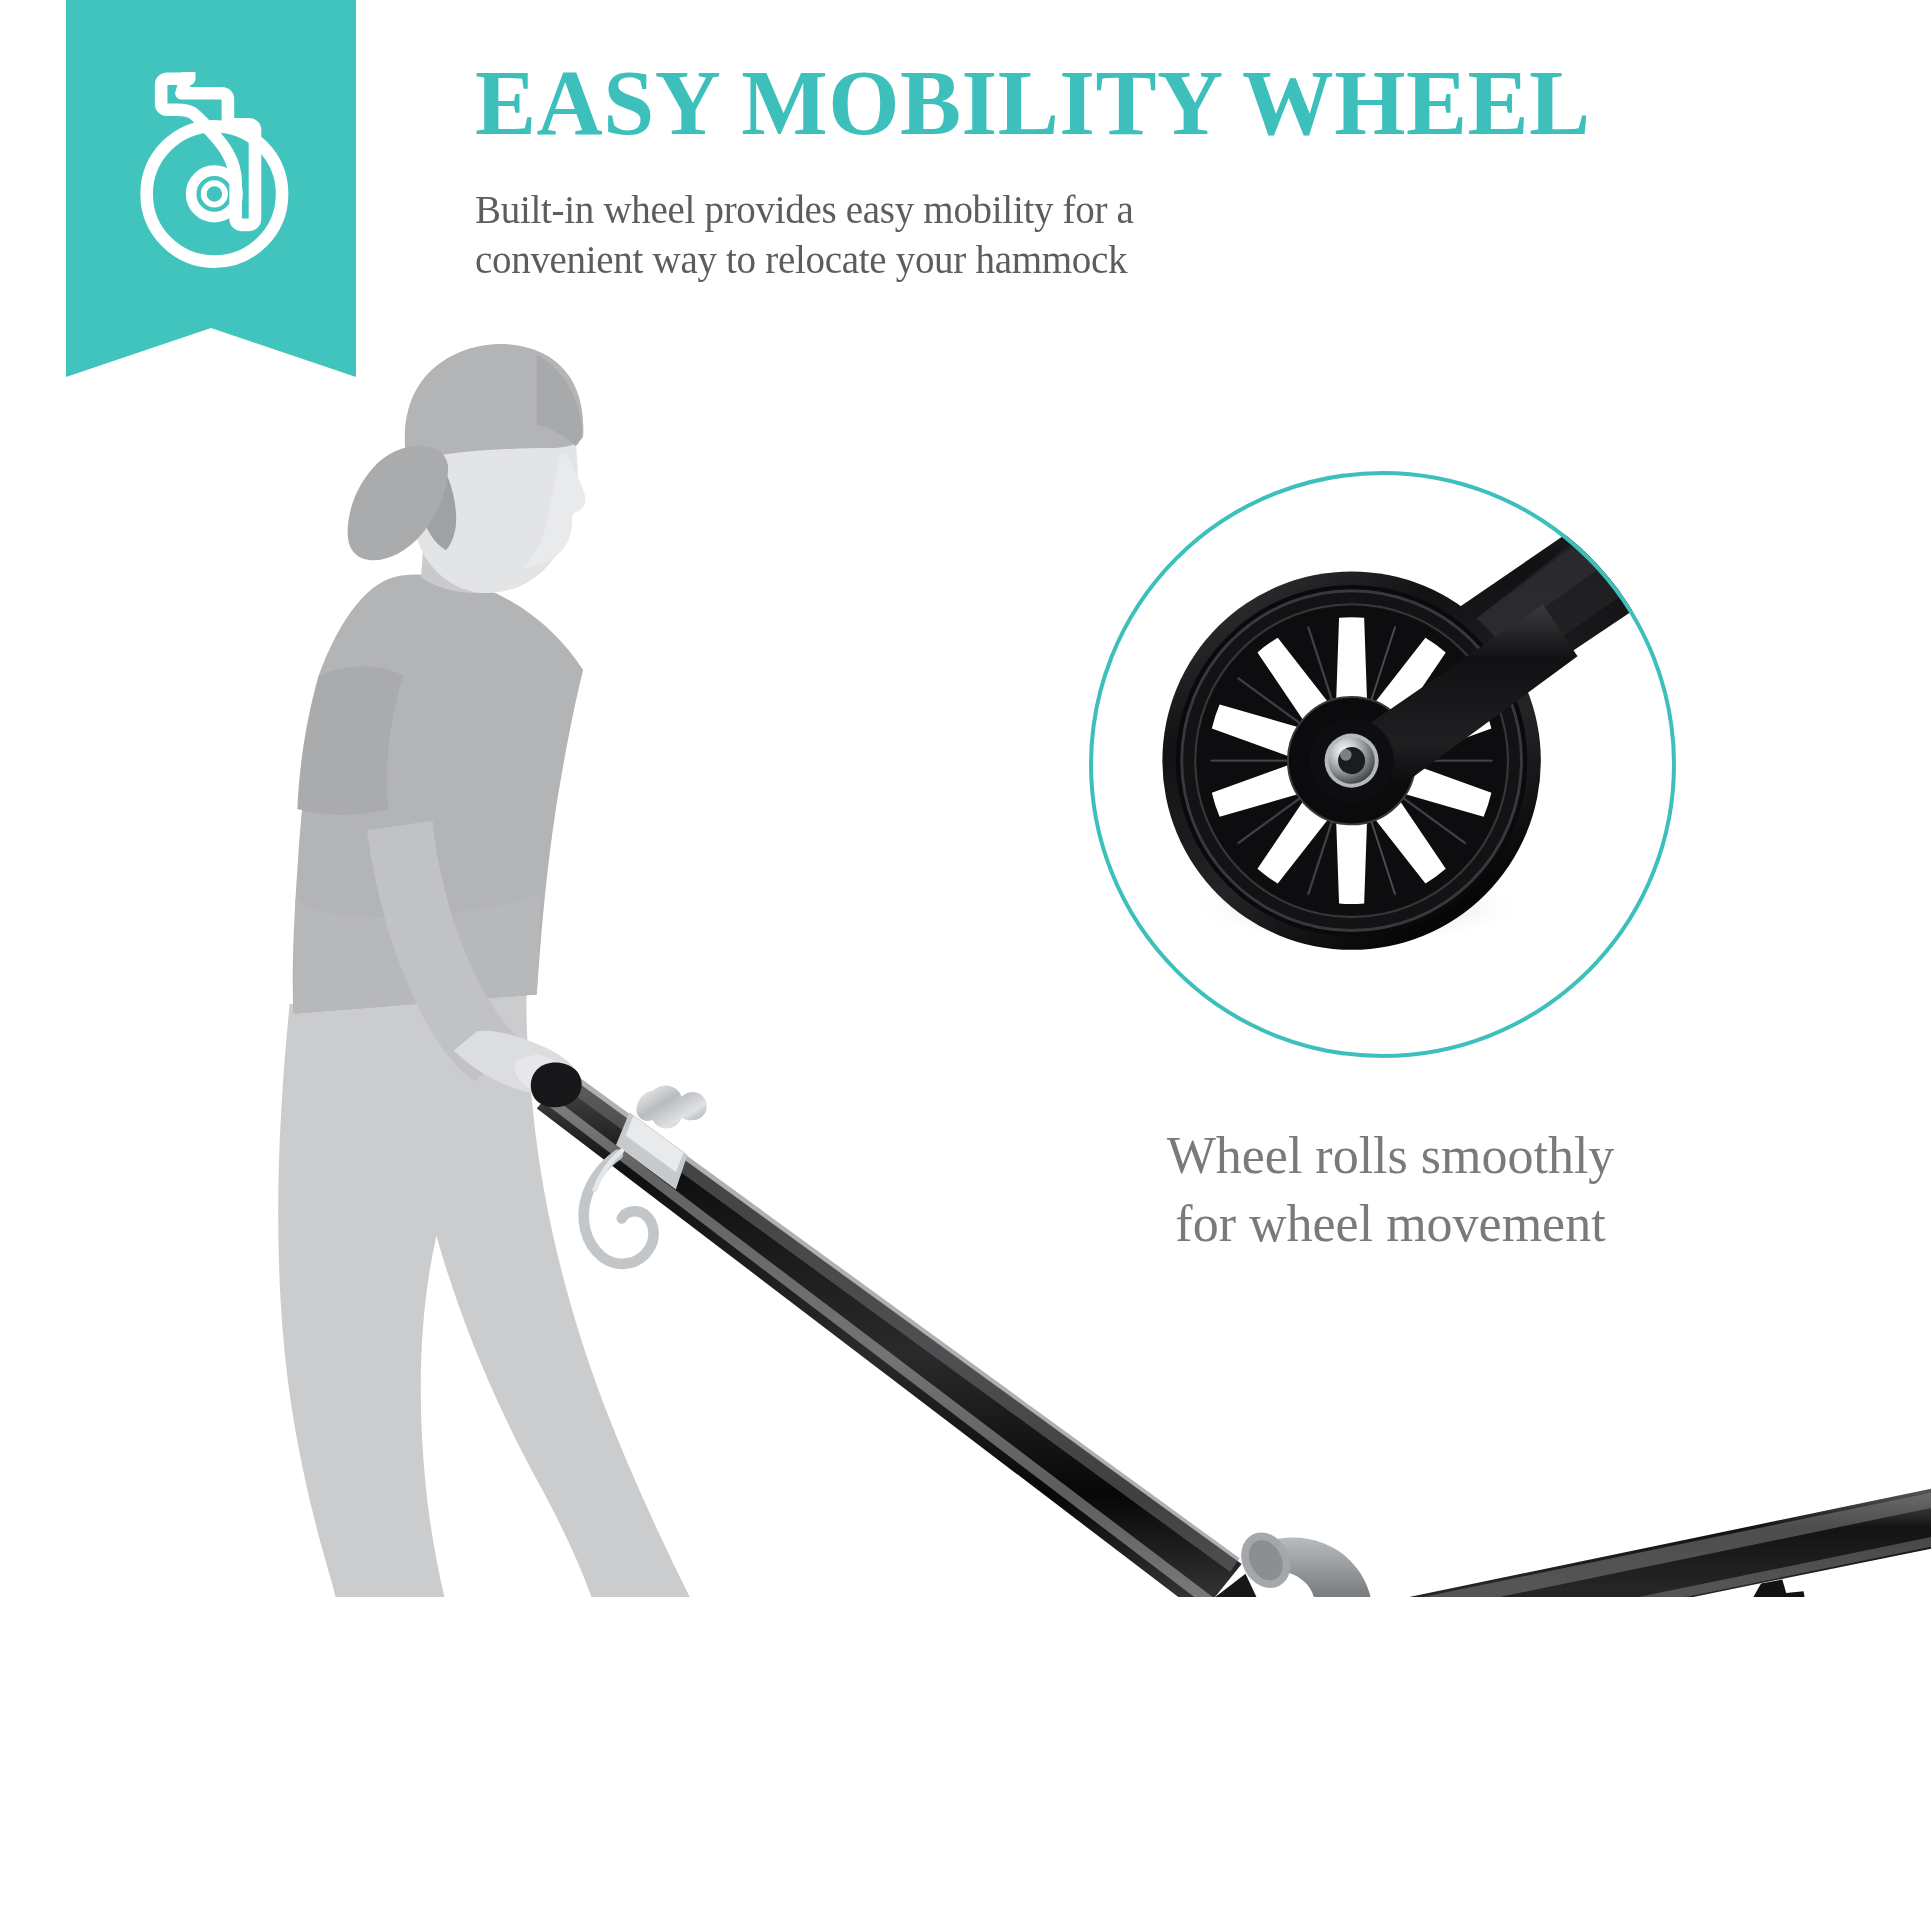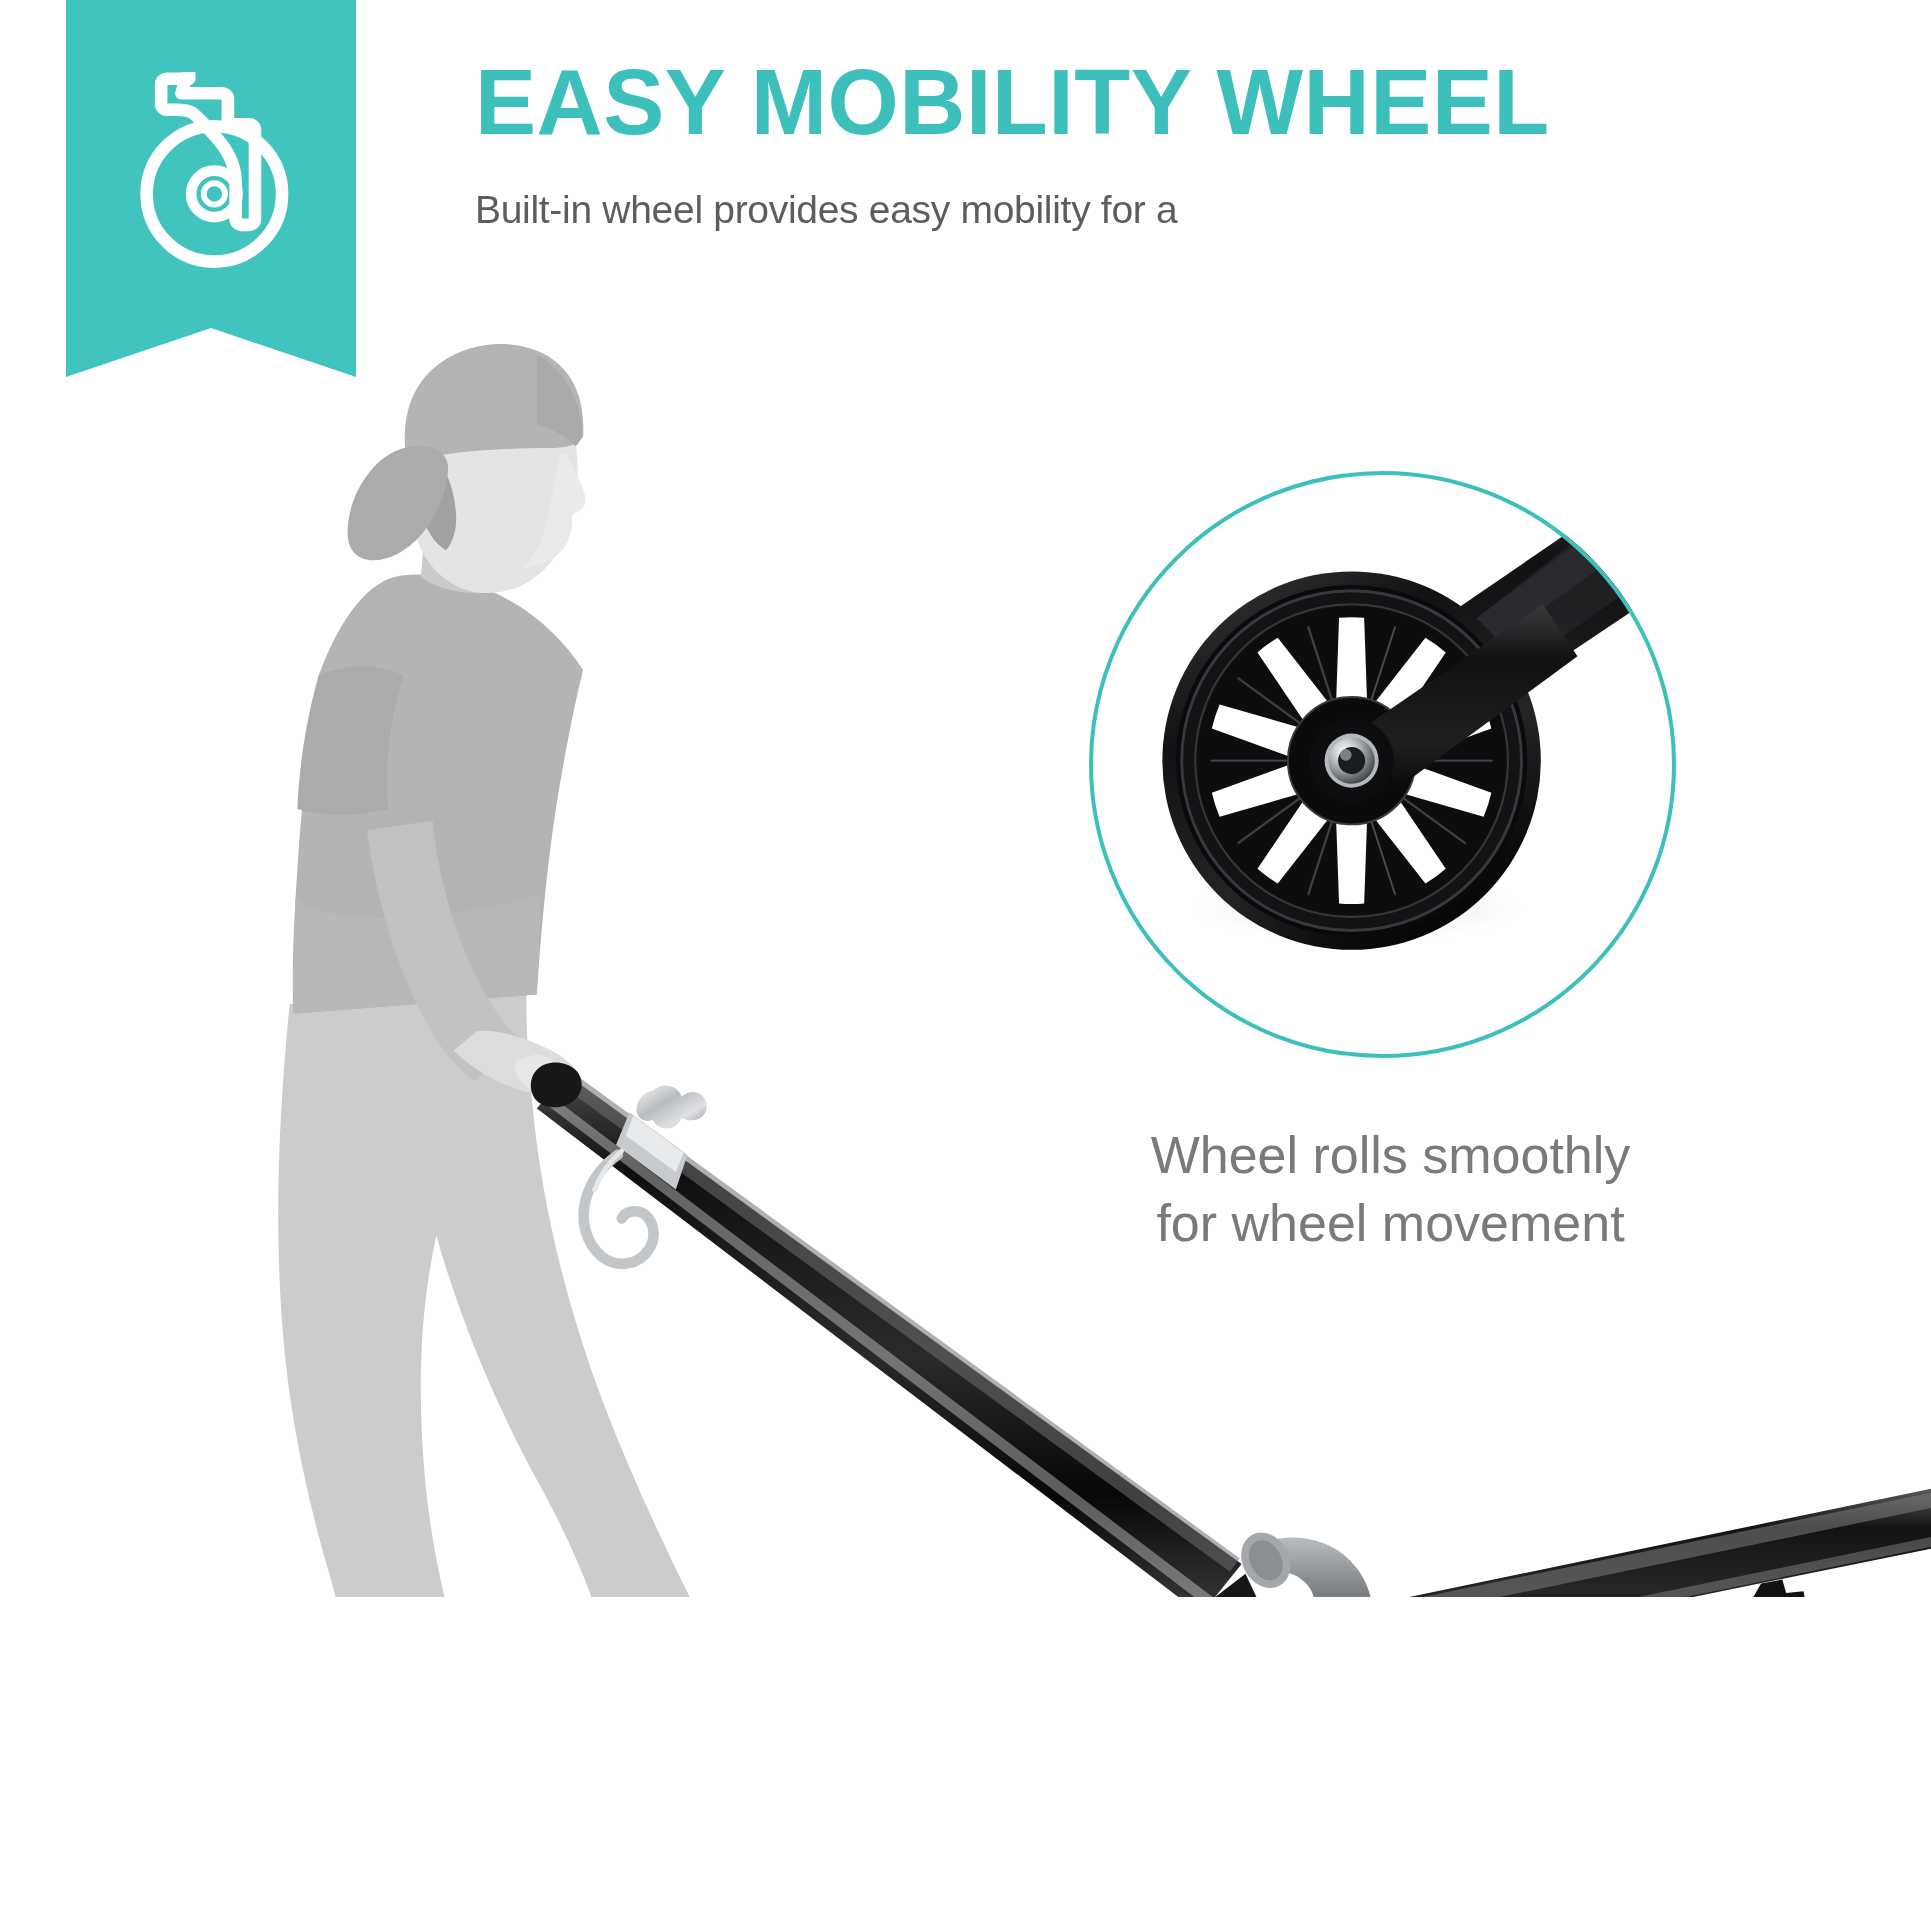--- a/index.html
+++ b/index.html
@@ -9,20 +9,21 @@
   }
   body {
     font-family: "Liberation Sans", sans-serif;
   }
   #page {
     position: relative;
     width: 1931px;
     height: 1597px;
     background: #ffffff;
     overflow: hidden;
+    font-family: Liberation Serif, serif;
   }
 
   
   .banner {
     position: absolute;
     left: 66px;
     top: 0;
     width: 290px;
     height: 377px;
     background: #41c4be;
@@ -123,20 +124,21 @@
                a6 6 0 0 1 6 -6 h23 v-25 a6 6 0 0 1 6 -6 z" fill="none" stroke="#ffffff" stroke-width="13" stroke-linejoin="round"></path>
 
       <circle cx="112" cy="126" r="24" fill="none" stroke="#ffffff" stroke-width="11"></circle>
       <circle cx="112" cy="126" r="11" fill="none" stroke="#ffffff" stroke-width="6"></circle>
     </svg>
   </div>
 
   <div class="headline">EASY MOBILITY WHEEL</div>
   <div class="subhead">
     <span>Built-in wheel provides easy mobility for a</span>
+    <span class="l2">convenient way to relocate your hammock</span>
   </div>
 
   <div class="scene">
     <svg viewBox="0 0 2000 2000" width="1931" height="1931" aria-hidden="true">
       <defs>
         <linearGradient id="poleGrad" x1="0" y1="0" x2="0" y2="1">
           <stop offset="0%" stop-color="#4b4b4d"></stop>
           <stop offset="18%" stop-color="#0f0f10"></stop>
           <stop offset="52%" stop-color="#2a2a2c"></stop>
           <stop offset="78%" stop-color="#070708"></stop>

